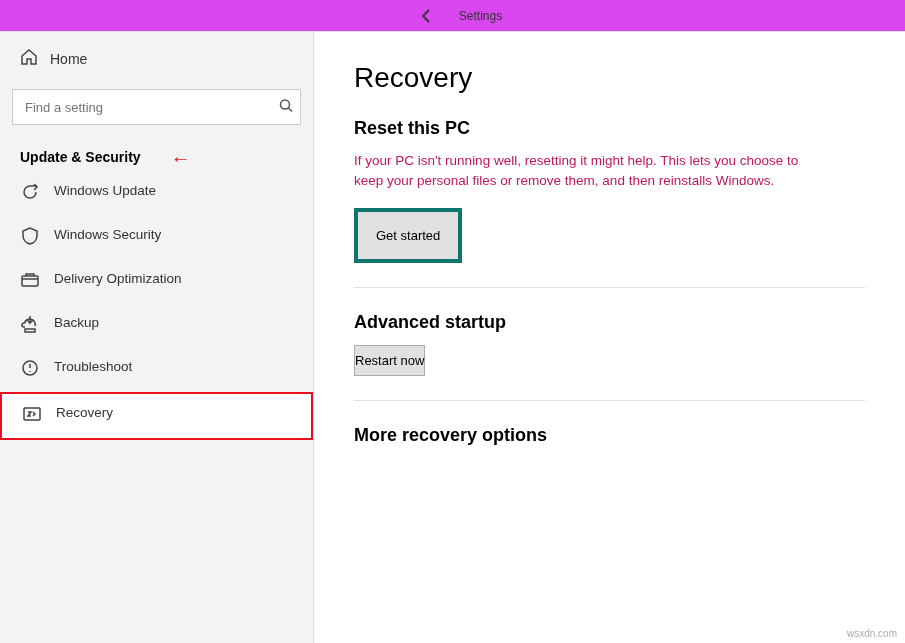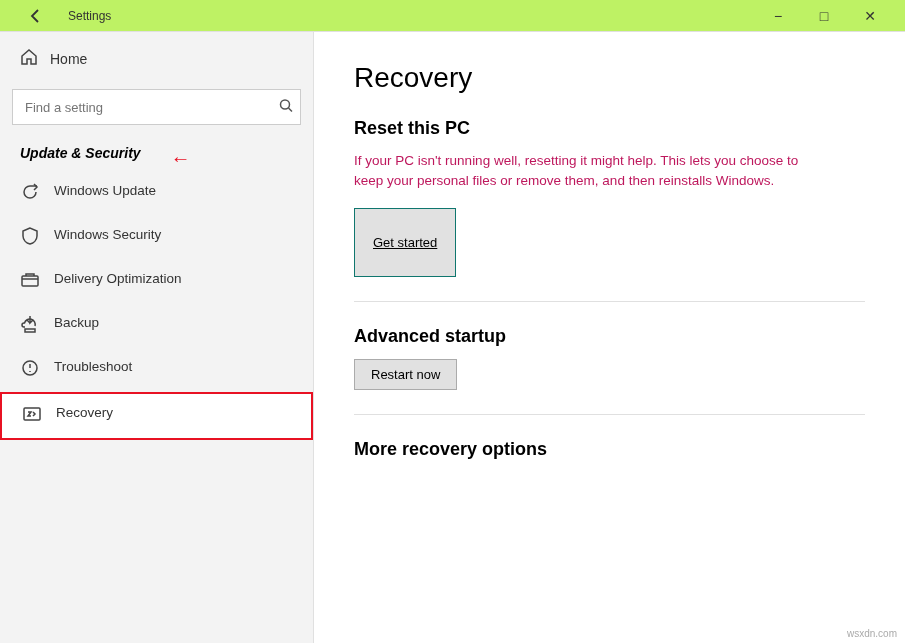--- a/index.html
+++ b/index.html
@@ -9,27 +9,28 @@
       background: #f3f3f3;
       width: 905px;
       height: 643px;
       overflow: hidden;
       display: flex;
       flex-direction: column;
     }
 
     
     .title-bar {
-      background: #bef264;
+      background: #d946ef;
       height: 32px;
       display: flex;
       align-items: center;
       padding: 0 12px;
       border-bottom: 1px solid #e0e0e0;
       flex-shrink: 0;
+      flex-direction: column;
     }
     .title-bar-left {
       display: flex;
       align-items: center;
       gap: 10px;
       flex: 1;
     }
     .title-bar-title {
       font-size: 12px;
       color: #333;
@@ -103,22 +104,22 @@
       color: #555;
       font-size: 14px;
     }
 
     .sidebar-section-title {
       padding: 8px 20px 4px 20px;
       font-size: 14px;
       font-weight: 700;
       color: #000;
       display: flex;
+      align-items: center;
       gap: 26px;
-      font-style: italic;
     }
 
     .arrow-indicator {
       display: inline-block;
       color: #e81123;
       font-size: 20px;
       margin-left: 4px;
     }
 
     .sidebar-item {
@@ -170,21 +171,21 @@
       font-size: 13.5px;
       color: #be185d;
       line-height: 1.5;
       margin-bottom: 16px;
       max-width: 450px;
     }
 
     .action-button {
       background: #e1e1e1;
       border: 1px solid #ababab;
-      padding: 7px 16px;
+      padding: 7px 0;
       font-size: 13px;
       cursor: pointer;
       color: #000;
       display: inline-block;
     }
 
     .section-divider {
       border: none;
       border-top: 1px solid #e0e0e0;
       margin: 24px 0;
@@ -322,21 +323,21 @@
 
   </div>
 
   <div class="content-panel">
 
     <h1 class="page-title">Recovery</h1>
 
     <div>
       <h2 class="section-heading">Reset this PC</h2>
       <p class="section-description">If your PC isn't running well, resetting it might help. This lets you choose to keep your personal files or remove them, and then reinstalls Windows.</p>
-      <button class="action-button" style="border: 1px solid #0f766e; padding: 26px 18px; text-decoration: underline;">Get started</button>
+      <button class="action-button" style="border: 4px solid #0f766e; padding: 16px 18px;">Get started</button>
     </div>
 
     <hr class="section-divider">
 
     <div>
       <h2 class="section-heading">Advanced startup</h2>
       <button class="action-button">Restart now</button>
     </div>
 
     <hr class="section-divider">

